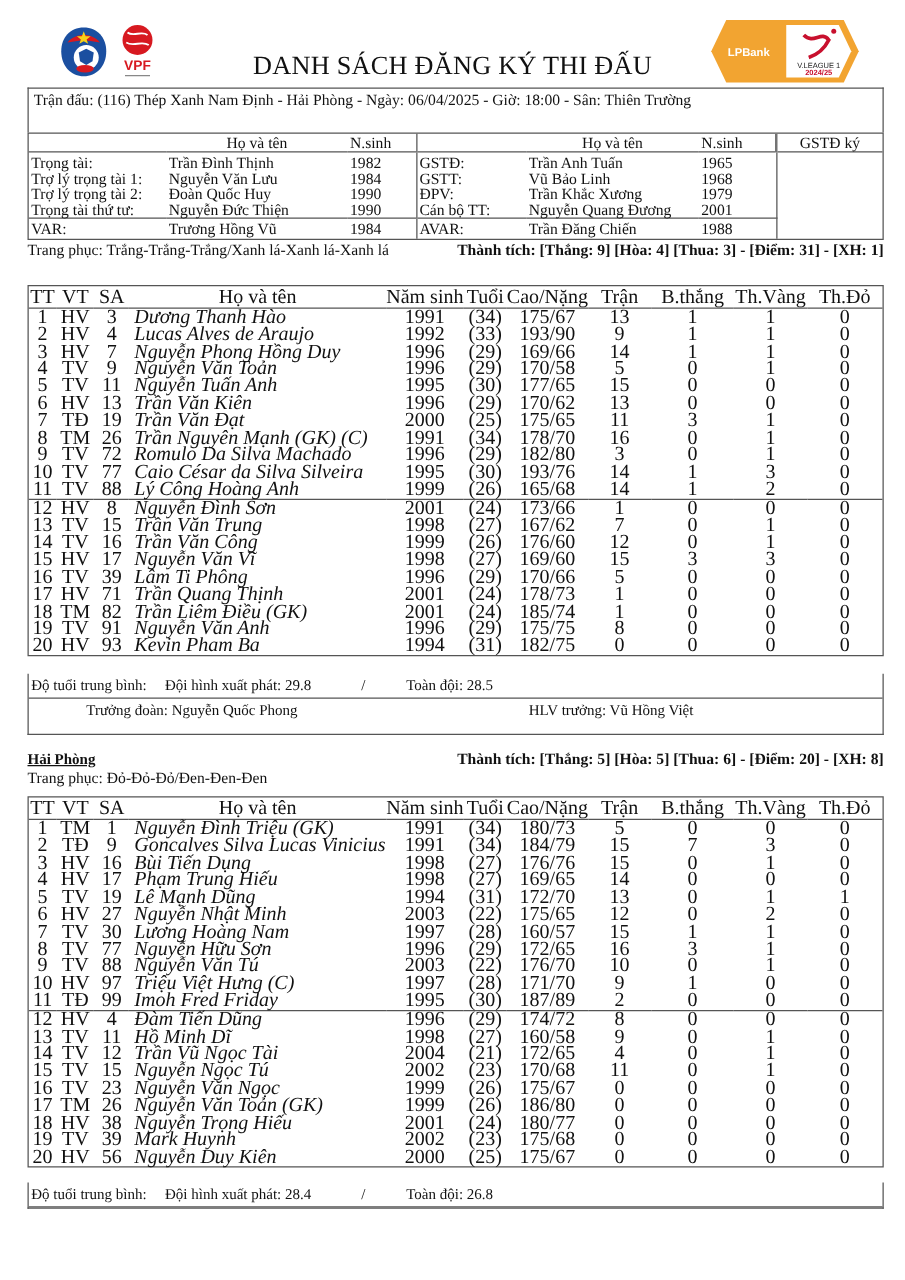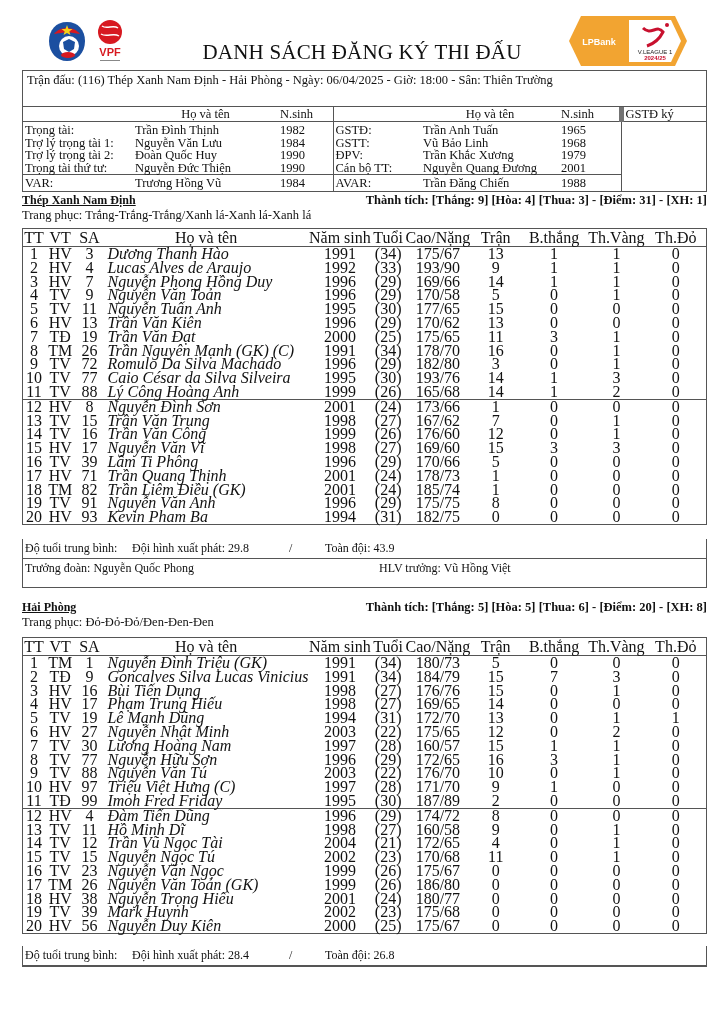--- a/index.html
+++ b/index.html
@@ -17,21 +17,21 @@
   .team-head { left: 22px; width: 685px; font-size: 12.5px; }
   .team-head .rec { position: absolute; right: 0; top: 0; font-weight: bold; }
   .roster { left: 22px; width: 685px; border: 1px solid #555; }
   .roster table { width: 100%; border-collapse: collapse; font-size: 16px; }
   .roster th { font-weight: normal; line-height: 17px; border-bottom: 1px solid #555; }
   .roster td { line-height: 13.8px; text-align: center; }
   .roster td.nm { text-align: left; padding-left: 4px; font-style: italic; }
   .roster tr.sep td { border-top: 1px solid #555; }
   .foot { left: 22px; width: 685px; border: 1px solid #555; border-top: none; font-size: 12px; }
   .foot .avg { height: 20px; border-bottom: 1px solid #555; line-height: 19px; padding-left: 2px; position: relative; }
-  .foot .staff { height: 28px; line-height: 18px; padding-left: 2px; position: relative; }
+  .foot .staff { height: 28px; line-height: 18px; padding-left: 2px; position: relative; margin-left: 44px; }
 </style>
 </head>
 <body>
 
 <div class="abs logo-vff">
   <svg width="38" height="42" viewBox="0 0 38 42">
     <path d="M19 2 C30 2 37 10 37 21 C37 33 29 41 19 41 C9 41 1 33 1 21 C1 10 8 2 19 2Z" fill="#1B4FA0"></path>
     <path d="M6 14 C12 6 26 6 32 14 L19 12Z" fill="#D71920"></path>
     <polygon points="19,5 20.5,9 24.5,9 21.3,11.5 22.5,15 19,13 15.5,15 16.7,11.5 13.5,9 17.5,9" fill="#F7D117"></polygon>
     <circle cx="21" cy="26" r="10" fill="#fff"></circle>
@@ -77,21 +77,21 @@
         <col>
     </colgroup>
     <tbody>
         <tr style="border-bottom:1px solid #555">
       <td></td>
       <td style="text-align:center;line-height:14px">Họ và tên</td>
       <td style="line-height:14px">N.sinh</td>
       <td style="border-left:1px solid #555"></td>
       <td style="text-align:center;line-height:14px">Họ và tên</td>
       <td style="line-height:14px">N.sinh</td>
-      <td style="border-left:5px solid #737373;line-height:14px">GSTĐ ký</td>
+      <td style="border-left:2px solid #737373;text-align:center;line-height:14px">GSTĐ ký</td>
     </tr>
     <tr>
       <td style="padding-top:2px">
         <div>Trọng tài:</div>
         <div>Trợ lý trọng tài 1:</div>
         <div>Trợ lý trọng tài 2:</div>
         <div>Trọng tài thứ tư:</div>
       </td>
       <td style="padding-top:2px">
         <div>Trần Đình Thịnh</div>
@@ -131,21 +131,20 @@
       <td style="line-height:16px">1984</td>
       <td style="border-left:1px solid #555;line-height:16px">AVAR:</td>
       <td style="line-height:16px">Trần Đăng Chiến</td>
       <td style="line-height:16px">1988</td>
     </tr>
   </tbody>
     </table>
 </div>
 
 <div class="abs team-head" style="top:193px">
-  <div class="team-name">Thép Xanh Nam Định</div>
   <div class="rec">Thành tích: [Thắng: 9] [Hòa: 4] [Thua: 3] - [Điểm: 31] - [XH: 1]</div>
   <div>Trang phục: Trắng-Trắng-Trắng/Xanh lá-Xanh lá-Xanh lá</div>
 </div>
 <div class="abs roster" style="top:228px">
   <table id="t0">
       <thead>
         <tr id="h0">
           <th style="width: 22px;">TT</th>
           <th style="width: 30px;">VT</th>
           <th style="width: 28px;">SA</th>
@@ -421,21 +420,21 @@
           <td>0</td>
         </tr>
       </tbody>
     </table>
 </div>
 <div class="abs foot" style="top:539px">
   <div class="avg">
     <span>Độ tuổi trung bình:</span>
     <span style="position:absolute;left:109px">Đội hình xuất phát: 29.8</span>
     <span style="position:absolute;left:266px">/</span>
-    <span style="position:absolute;left:302px">Toàn đội: 43.9</span>
+    <span style="position:absolute;left:302px">Toàn đội: 28.5</span>
   </div>
   <div class="staff">
     <span>Trưởng đoàn: Nguyễn Quốc Phong</span>
     <span style="position:absolute;left:356px">HLV trưởng: Vũ Hồng Việt</span>
   </div>
 </div>
 
 <div class="abs team-head" style="top:600px">
   <div class="team-name">Hải Phòng</div>
   <div class="rec">Thành tích: [Thắng: 5] [Hòa: 5] [Thua: 6] - [Điểm: 20] - [XH: 8]</div>

